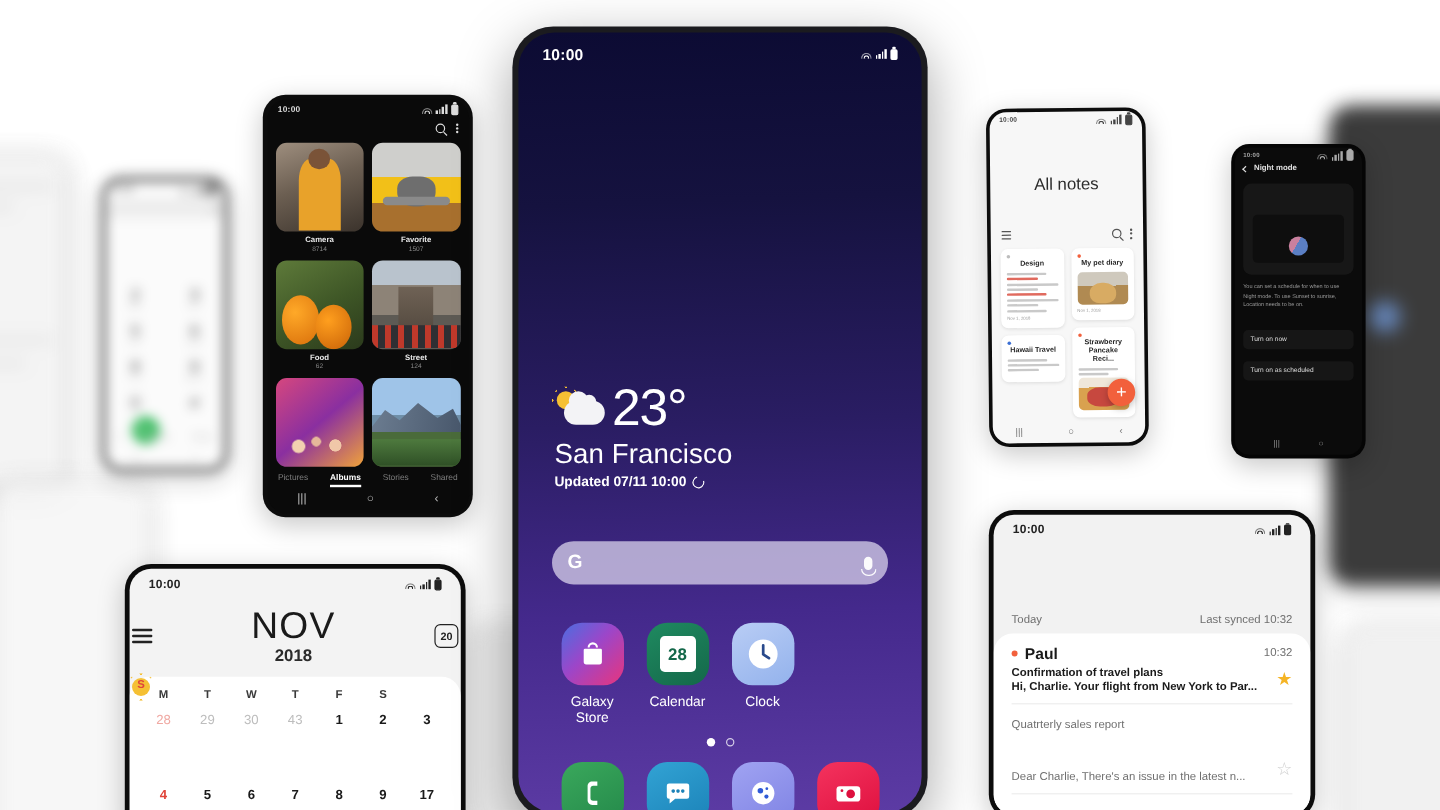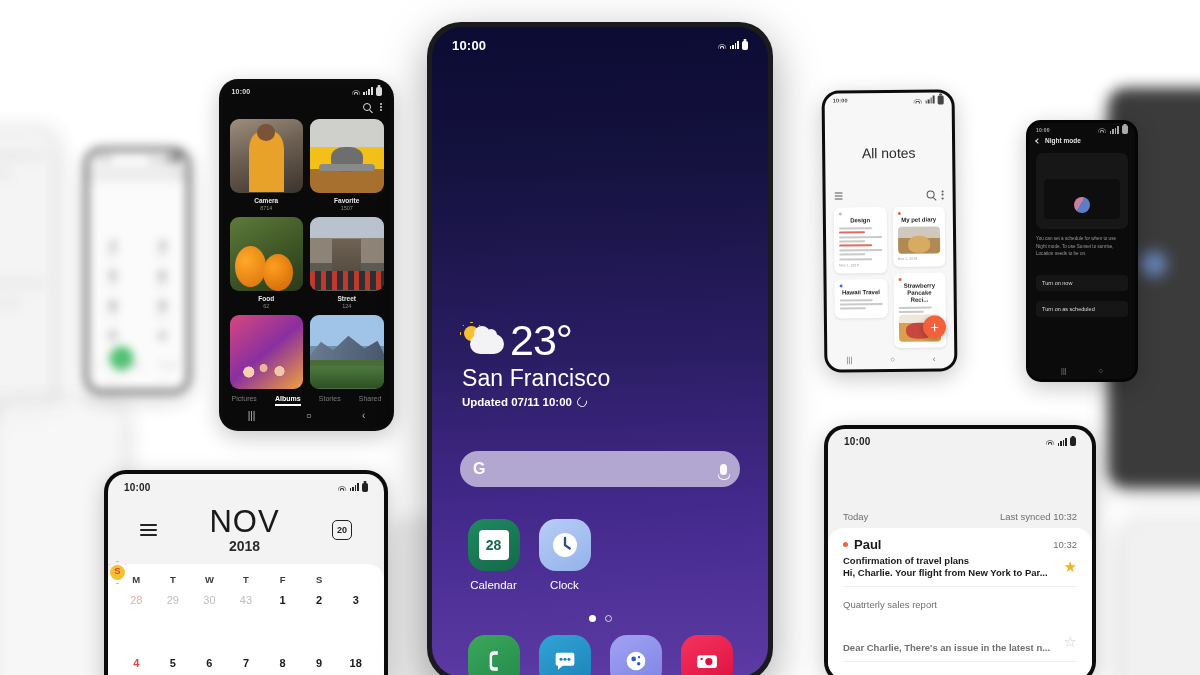--- a/index.html
+++ b/index.html
@@ -162,21 +162,21 @@
     clip-path:polygon(0 100%,18% 30%,33% 62%,52% 8%,72% 55%,88% 26%,100% 100%);}
   .th-stories:after{content:"";position:absolute;left:0;top:70%;width:100%;height:30%;
     background:linear-gradient(#4e7a3e,#2f5026);}
 
   
   #calendar { left:104px; top:470px; width:284px; height:230px; border-radius:22px; }
   #calendar .screen { background:#f3f3f3; inset:4px; border-radius:18px; }
   #calendar .sb { height:26px; font-size:10px; color:#222; padding:0 16px; }
   .cal-head { position:absolute; top:28px; left:0; right:0; height:56px;
               display:flex; align-items:center; justify-content:space-between;
-              padding:0 32px; }
+              padding:0 2px; }
   .burger { display:flex; flex-direction:column; gap:3.4px; }
   .burger b { width:17px; height:1.6px; background:#222; display:block; border-radius:1px; }
   .cal-title { text-align:center; flex:1; }
   .cal-m { font-size:31px; font-weight:300; color:#1a1a1a; letter-spacing:1px; line-height:1; }
   .cal-y { font-size:14px; font-weight:600; color:#2b2b2b; margin-top:1px; }
   .cal-today { width:20px;height:20px;border:1.5px solid #222;border-radius:5px;
                display:flex;align-items:center;justify-content:center;
                font-size:9px;font-weight:700;color:#222; }
   .cal-sheet { position:absolute; top:90px; left:0; right:0; bottom:0;
                background:#fff; border-radius:16px 16px 0 0; padding:10px 10px 0; }
@@ -266,21 +266,21 @@
   .unread { width:5px;height:5px;border-radius:50%;background:#f2603c;display:block; }
   .vip { font-size:7px; font-weight:700; color:#f2603c;
          border:1px solid #f2603c; border-radius:2px; padding:0 2px; line-height:1.3; }
   .em-from { font-size:13px; font-weight:600; color:#1a1a1a; }
   .em-from.read { font-weight:500; color:#2b2b2b; }
   .em-time { margin-left:auto; font-size:9.5px; color:#6f6f6f;text-align:center; }
   .em-subj { font-size:9.5px; font-weight:700; color:#1a1a1a; margin-top:3px; }
   .em-subj.read { font-weight:400; color:#6f6f6f; }
   .em-prev { font-size:9.5px; font-weight:700; color:#1a1a1a; margin-top:1px;
              padding-right:26px; white-space:nowrap; overflow:hidden; }
-  .em-prev.read { font-weight:700; color:#6f6f6f;margin-top:32px; }
+  .em-prev.read { font-weight:400; color:#6f6f6f;margin-top:32px; }
   .star { position:absolute; right:0; bottom:12px; font-size:15px;
           color:#f5b425; line-height:1; }
   .star.off { color:#cfcfcf; }
 
   
   #night { left:1026px; top:120px; width:112px; height:262px; border-radius:15px;
            background:#050505; }
   #night .screen { background:#0b0b0b; inset:3px; border-radius:12px; }
   #night .sb { height:13px; font-size:5px; color:#aaa; padding:0 7px; }
   .nm-head { position:absolute; top:14px; left:7px; display:flex;
@@ -548,21 +548,21 @@
           <span class="cal-num">3</span>
         </div>
         <div class="cal-spacer"></div>
         <div class="cal-row">
           <span class="cal-num red">4</span>
           <span class="cal-num">5</span>
           <span class="cal-num">6</span>
           <span class="cal-num">7</span>
           <span class="cal-num">8</span>
           <span class="cal-num">9</span>
-          <span class="cal-num">18</span>
+          <span class="cal-num">17</span>
         </div>
       </div>
     </div>
   </div>
 
   <div class="phone" id="mainPhone">
     <div class="screen">
 
       <div class="sb">
         <span>10:00</span>
@@ -595,20 +595,28 @@
           <span class="refresh"></span>
         </div>
       </div>
 
       <div class="searchbar">
         <span class="g-logo">G</span>
         <span class="mic"></span>
       </div>
 
       <div class="appgrid">
+        <div class="app">
+          <span class="app-ic" style="background:linear-gradient(135deg,#4a6ee0 0%,#9c46c9 45%,#e8357c 100%)">
+            <svg width="26" height="26" viewBox="0 0 24 24" fill="#fff">
+                <path d="M6 8h12a1 1 0 0 1 1 1v9a2 2 0 0 1-2 2H7a2 2 0 0 1-2-2V9a1 1 0 0 1 1-1zm2-1a4 4 0 0 1 8 0h-1.6a2.4 2.4 0 0 0-4.8 0H8z"></path>
+              </svg>
+          </span>
+          <span class="app-lbl"><span>Galaxy</span><br><span>Store</span></span>
+        </div>
         <div class="app">
           <span class="app-ic" style="background:linear-gradient(150deg,#1f8a60,#14684a)">
             <span style="width:30px;height:30px;background:#fff;border-radius:4px;display:flex;align-items:center;justify-content:center;font-size:14px;font-weight:700;color:#14684a;position:relative">
                 <span>28</span>
               </span>
           </span>
           <span class="app-lbl">Calendar</span>
         </div>
         <div class="app">
           <span class="app-ic" style="background:linear-gradient(150deg,#b9cdf5,#93b2ec)">

